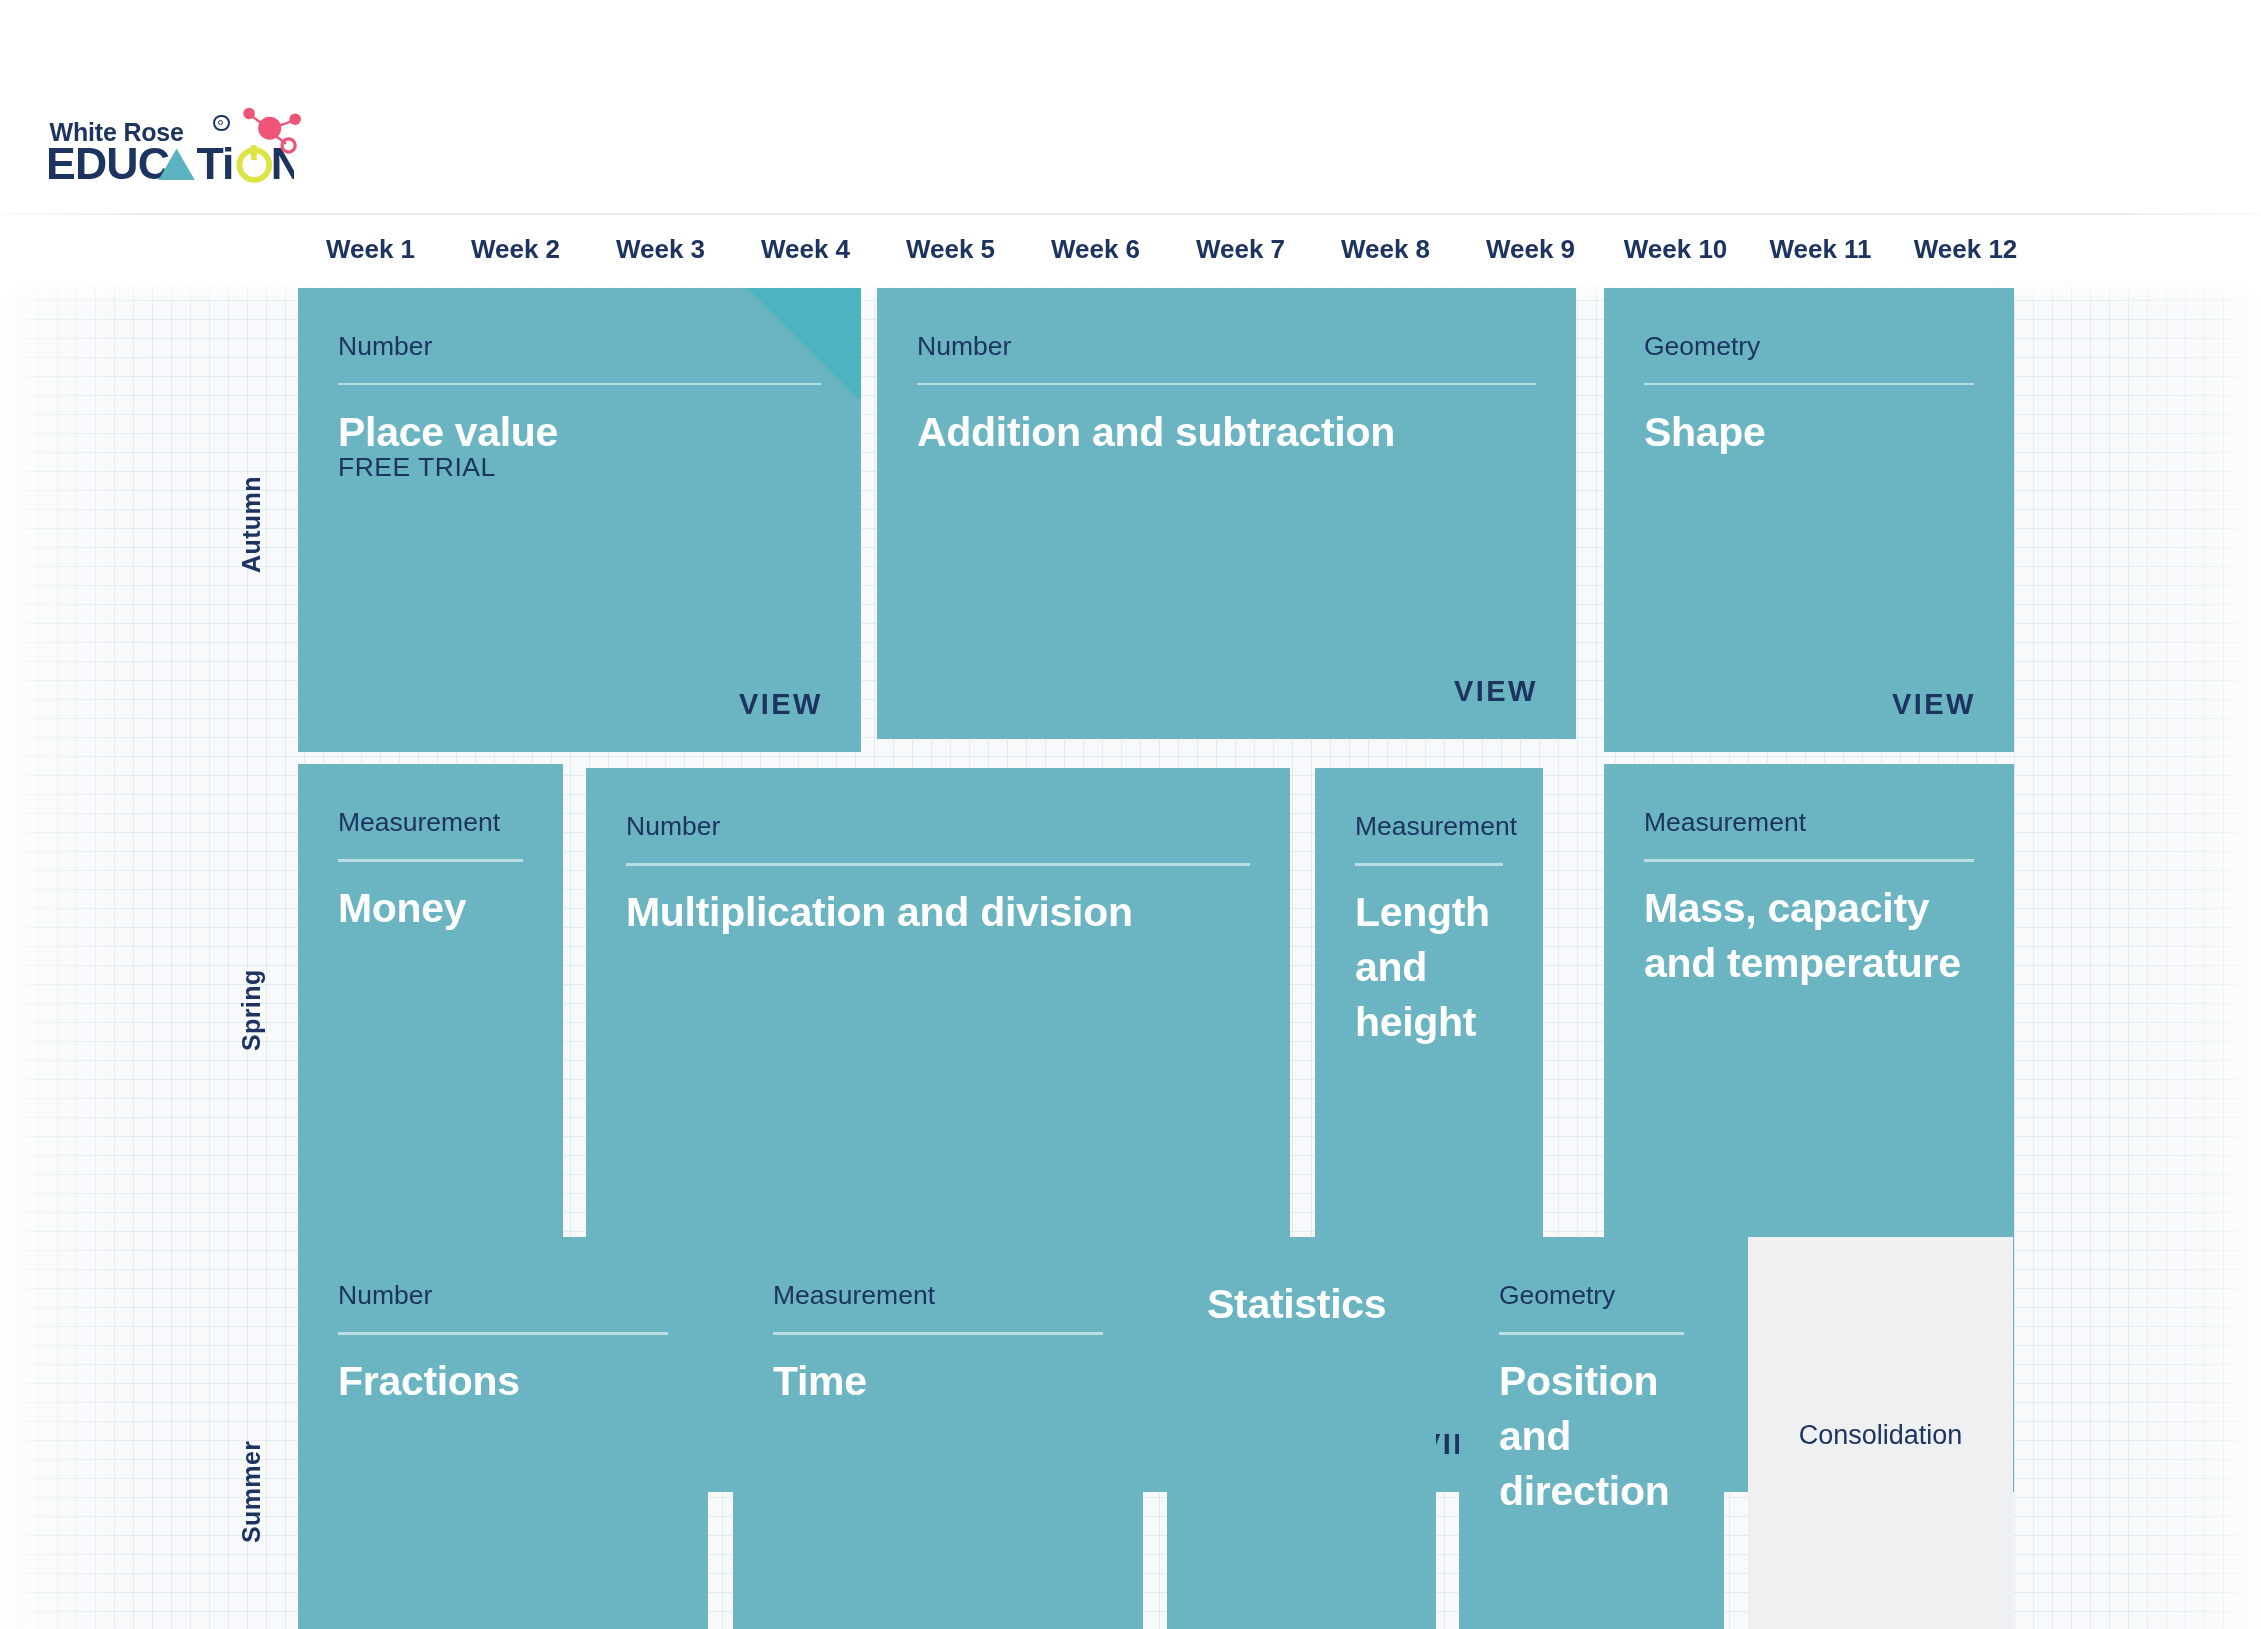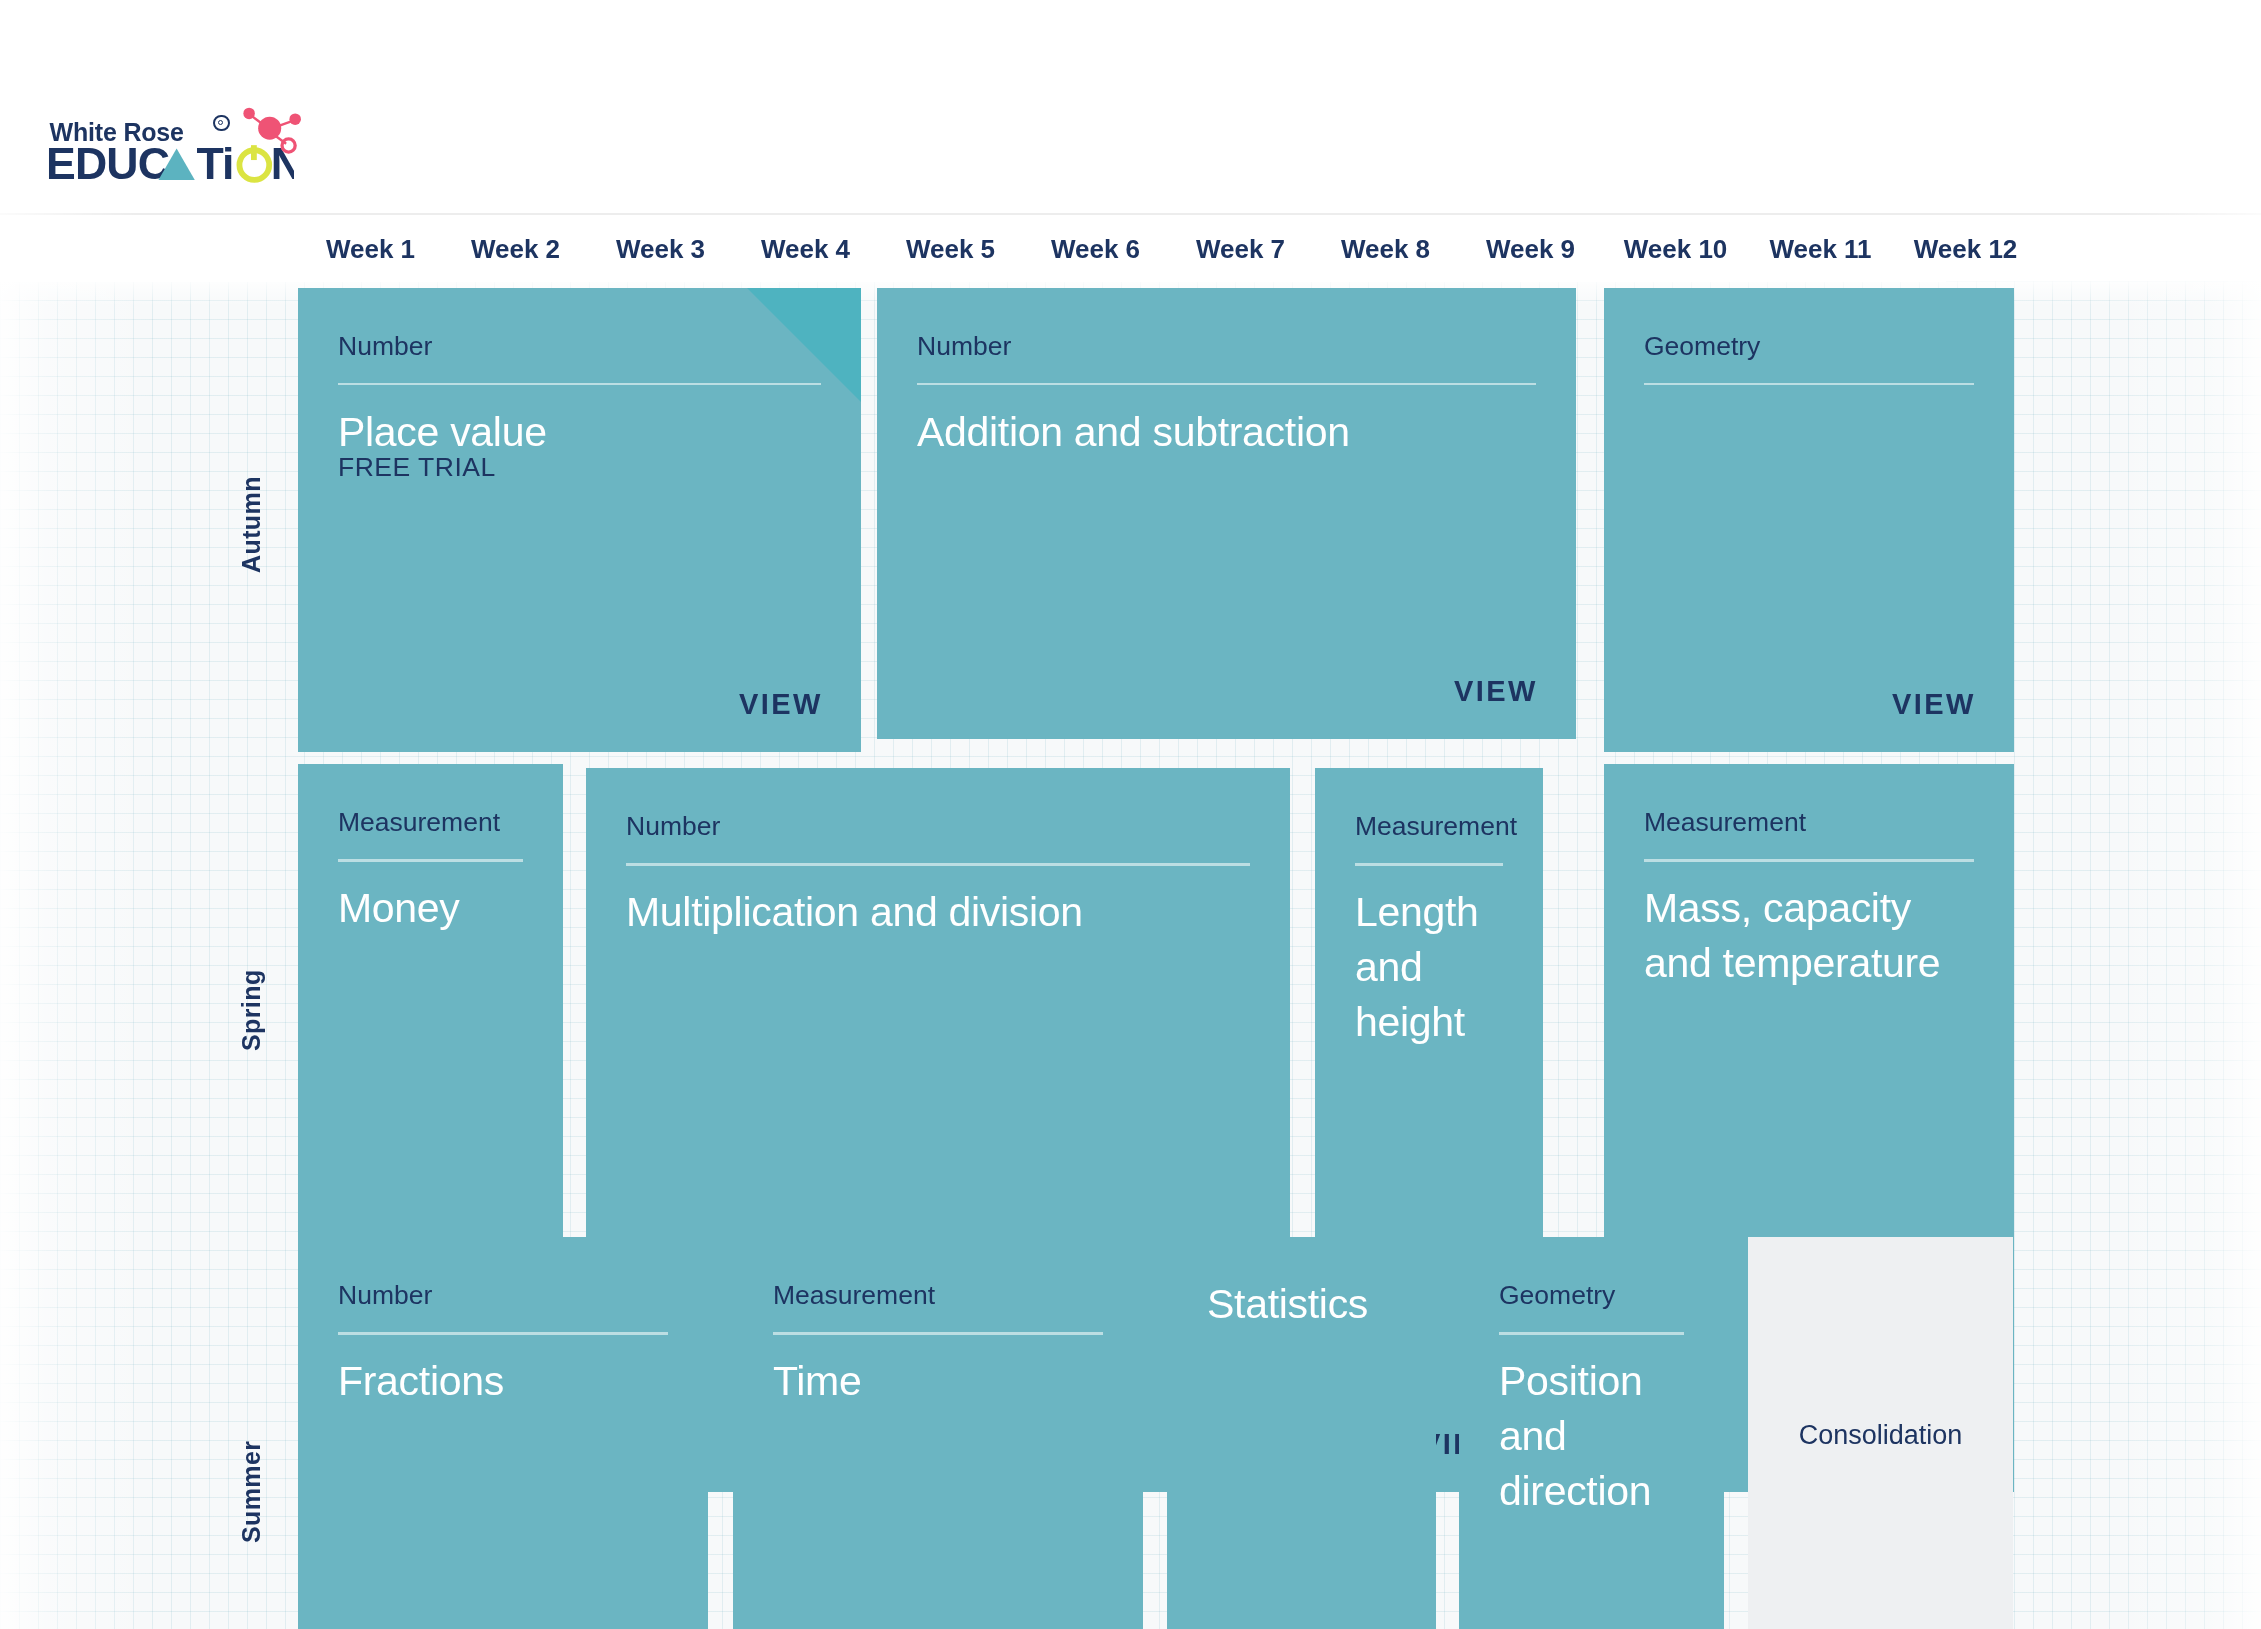--- a/index.html
+++ b/index.html
@@ -90,21 +90,21 @@
     position:absolute;left:40px;top:43px;right:40px;
     color:#1d3461;font-size:26.5px;font-weight:normal;
     white-space:nowrap;
   }
   .card .rule{
     position:absolute;left:40px;top:95px;right:40px;height:2.5px;
     background:rgba(255,255,255,0.55);
   }
   .card .title{
     position:absolute;left:40px;top:117px;right:33px;
-    color:#ffffff;font-size:41px;font-weight:normal;line-height:55px;
+    color:#ffffff;font-size:41px;font-weight:bold;line-height:55px;
     letter-spacing:-0.3px;
   }
   .card.no-cat .title{top:40px;}
   .card .sub{
     position:absolute;left:40px;right:33px;
     color:#1d3461;font-size:26.5px;font-weight:normal;letter-spacing:0.5px;
   }
   .card .view{
     position:absolute;right:38px;bottom:31px;
     color:#1d3461;font-size:29px;font-weight:bold;letter-spacing:2.5px;
@@ -185,20 +185,21 @@
   <div class="card" style="left:877px;top:6.6px;width:699px;height:451px;">
     <div class="cat">Number</div>
     <div class="rule"></div>
     <div class="title">Addition and subtraction</div>
     <div class="view">VIEW</div>
   </div>
 
   <div class="card" style="left:1604px;top:6.6px;width:410px;height:464px;">
     <div class="cat">Geometry</div>
     <div class="rule"></div>
+    <div class="title">Shape</div>
     <div class="view">VIEW</div>
   </div>
 
   <div class="card" style="left:298px;top:483px;width:265px;height:728px;">
     <div class="cat">Measurement</div>
     <div class="rule"></div>
     <div class="title">Money</div>
     <div class="view">VIEW</div>
   </div>
 

